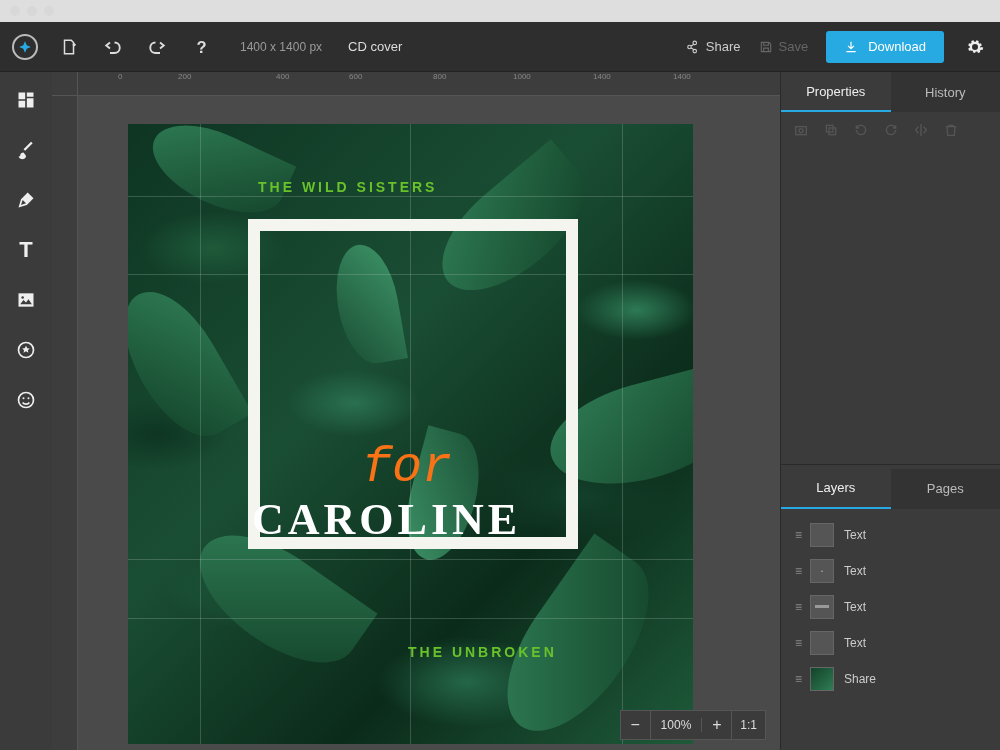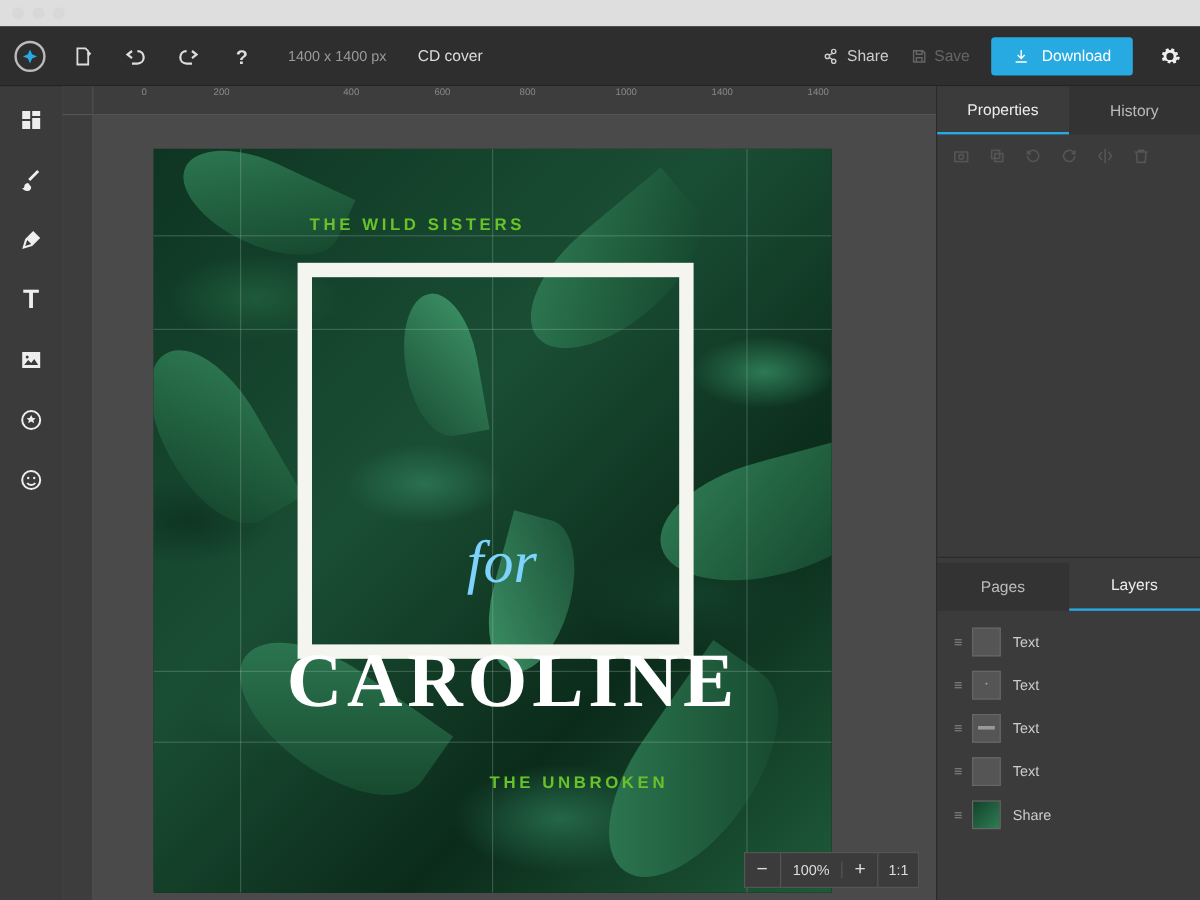--- a/index.html
+++ b/index.html
@@ -54,22 +54,22 @@
     radial-gradient(ellipse 120px 60px at 5% 50%, #0e3522 0%, transparent 60%),
     linear-gradient(135deg, #0e3522 0%, #1a4e34 40%, #0b2b1a 70%, #1e5a3a 100%);
   }
   
   .leaf { position:absolute; border-radius:50% 0 50% 50%; background:linear-gradient(145deg,#2f7d55,#134229); transform:rotate(var(--r)); }
   .guides { position:absolute; inset:0; pointer-events:none; }
   .guide-v { position:absolute; top:0; bottom:0; width:1px; background:rgba(180,200,190,0.25); }
   .guide-h { position:absolute; left:0; right:0; height:1px; background:rgba(180,200,190,0.25); }
   .frame { position:absolute; top:95px; left:120px; width:330px; height:330px; border:12px solid #f5f5f0; }
   .txt-sub { position:absolute; color:#6ac22a; font-size:14px; letter-spacing:3px; font-weight:600; }
-  .txt-for { position:absolute; top:315px; left:261px; color:#7dd3fc; font-family:Liberation Serif, serif; font-size:50px; font-style:italic; }
-  .txt-main { position:absolute; top:370px; left:111px; color:#fff; font-family:Georgia,"Times New Roman",serif; font-size:64px; font-weight:700; letter-spacing:4px;margin-top:36px; }
+  .txt-for { position:absolute; top:315px; left:234px; color:#f97316; font-family:Liberation Mono, monospace; font-size:50px; font-style:italic; }
+  .txt-main { position:absolute; top:370px; left:124px; color:#fff; font-family:Georgia,"Times New Roman",serif; font-size:44px; font-weight:700; letter-spacing:4px; }
 
   
   .zoom-ctrl { position:absolute; bottom:10px; right:14px; height:30px; background:#3b3b3b; border:1px solid #555; display:flex; align-items:center; font-size:12px; color:#ddd; }
   .zoom-ctrl .zbtn { width:30px; height:100%; display:flex; align-items:center; justify-content:center; cursor:pointer; font-size:16px; border-right:1px solid #555; }
   .zoom-ctrl .zval { padding:0 10px; border-right:1px solid #555; }
   .zoom-ctrl .zratio { padding:0 8px; }
 
   
   .right-panel { width:220px; background:#3b3b3b; display:flex; flex-direction:column; border-left:1px solid #2a2a2a; }
   .tab-row { display:flex; height:40px; }
@@ -194,22 +194,22 @@
           <path fill="none" stroke="currentColor" stroke-width="2" d="M8 15c1 1.5 2.5 2 4 2s3-.5 4-2"></path>
         </svg>
       </div>
   </div>
 
   <div class="workspace">
     <div class="ruler-corner"></div>
     <div class="ruler-h">
       <span class="tick" style="left:40px">0</span>
       <span class="tick" style="left:100px">200</span>
-      <span class="tick" style="left:208px">400</span>
-      <span class="tick" style="left:284px">600</span>
+      <span class="tick" style="left:198px">400</span>
+      <span class="tick" style="left:271px">600</span>
       <span class="tick" style="left:355px">800</span>
       <span class="tick" style="left:435px">1000</span>
       <span class="tick" style="left:515px">1400</span>
       <span class="tick" style="left:595px">1400</span>
     </div>
     <div class="ruler-v"></div>
 
     <div class="canvas-wrap">
       <div class="canvas">
         <div class="leaves"></div>
@@ -271,22 +271,22 @@
       <svg class="p-ic" viewBox="0 0 24 24">
           <path fill="none" stroke="currentColor" stroke-width="2" d="M12 3v18M8 7l-4 5 4 5m8-10l4 5-4 5"></path>
         </svg>
       <svg class="p-ic" viewBox="0 0 24 24">
           <path fill="none" stroke="currentColor" stroke-width="2" d="M6 7h12l-1 13H7zM9 7V5h6v2M4 7h16"></path>
         </svg>
     </div>
     <div class="empty-flex"></div>
     <div class="divider"></div>
     <div class="tab-row secondary">
+      <div class="tab active">Layers</div>
       <div class="tab">Pages</div>
-      <div class="tab active">Layers</div>
     </div>
     <div class="layers-list">
       <div class="layer-item">
         <span class="drag-handle">≡</span>
         <div class="layer-thumb"></div>
         <span class="layer-label">Text</span>
       </div>
       <div class="layer-item">
         <span class="drag-handle">≡</span>
         <div class="layer-thumb">

